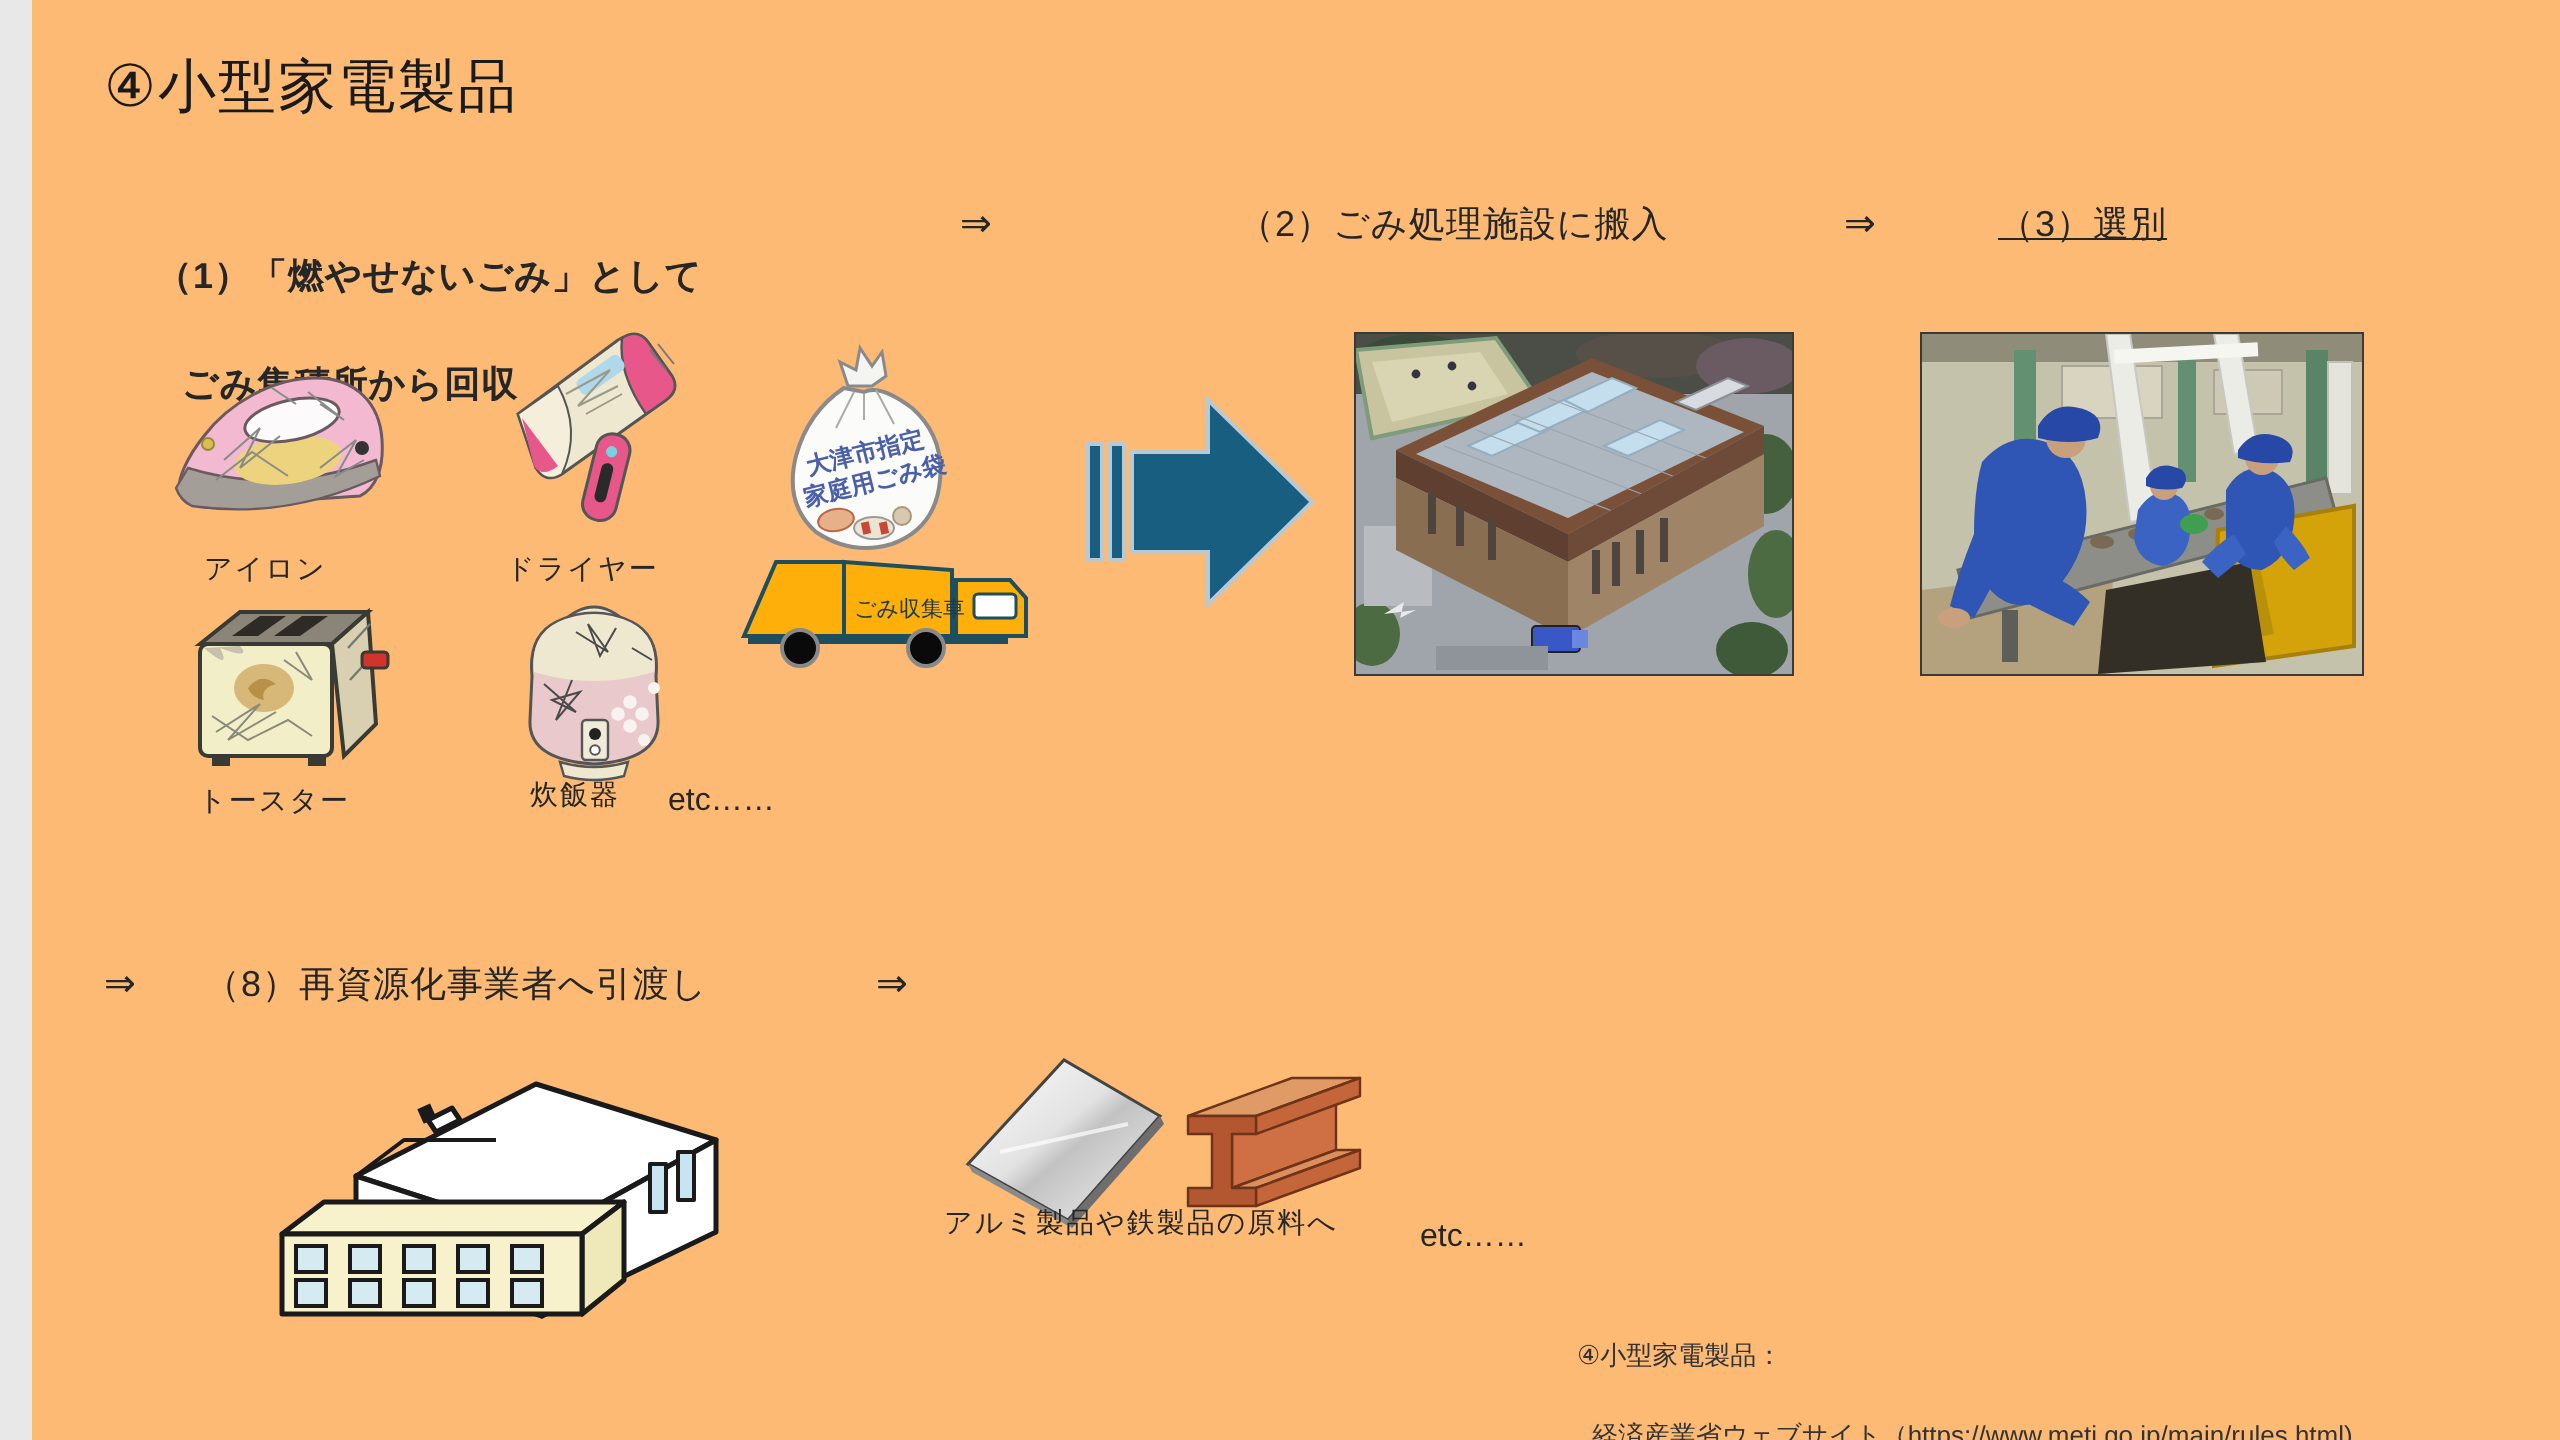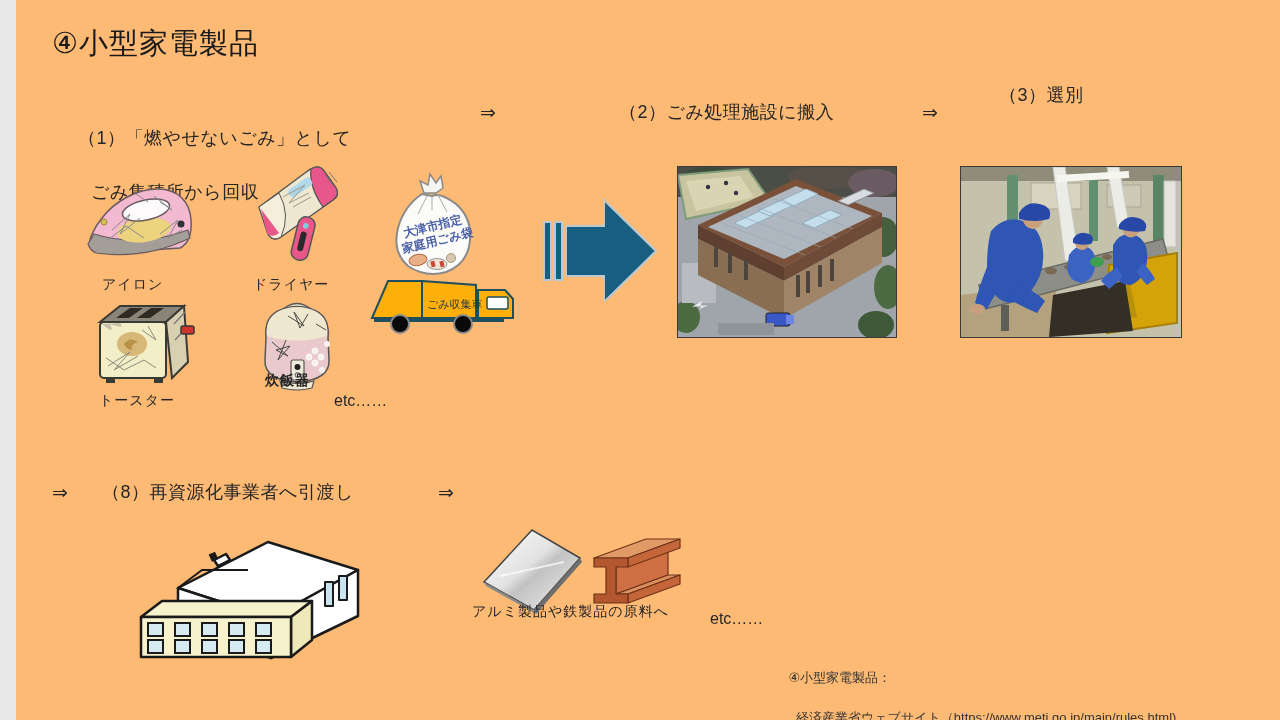--- a/index.html
+++ b/index.html
@@ -23,28 +23,28 @@
   .source .indent{padding-left:22px;display:block;}
   svg{overflow:visible;}
 </style>
 </head>
 <body>
 
 <div class="slide">
 
   <div class="abs slide-title">④小型家電製品</div>
 
-  <div class="abs step" style="left:40px;top:98px;">
+  <div class="abs step" style="left:40px;top:98px;font-weight:bold;">
     <span>（1）「燃やせないごみ」として</span>
     <span class="indent">ごみ集積所から回収</span>
   </div>
   <div class="abs step flow-arrow" style="left:464px;top:99px;">⇒</div>
   <div class="abs step" style="left:603px;top:99px;">（2）ごみ処理施設に搬入</div>
   <div class="abs step flow-arrow" style="left:906px;top:99px;">⇒</div>
-  <div class="abs step" style="left:983px;top:82px;">（3）選別</div>
+  <div class="abs step" style="left:983px;top:99px;text-decoration:underline;">（3）選別</div>
 
   <div class="abs" style="left:68px;top:168px;">
     <svg width="115" height="102" viewBox="0 0 115 102">
       <path d="M6,78 C4,72 10,60 18,50 C30,34 52,21 74,21 C94,21 106,34 107,52 C108,66 104,76 96,80 L20,85 C10,85 7,83 6,78 Z" fill="#F2B9D0" stroke="#6A5A60" stroke-width="1.5"></path>
       <path d="M4,76 L10,66 Q55,80 104,62 L106,70 Q60,92 12,85 Q6,82 4,76 Z" fill="#A39E98" stroke="#6A5A60" stroke-width="1.2"></path>
       <ellipse cx="60" cy="62" rx="27" ry="12" fill="#EDD37E" transform="rotate(-8 60 62)"></ellipse>
       <ellipse cx="62" cy="42" rx="24" ry="10" fill="#FDFAFB" stroke="#6A5A60" stroke-width="1.5" transform="rotate(-12 62 42)"></ellipse>
       <circle cx="97" cy="56" r="3.5" fill="#333"></circle>
       <circle cx="20" cy="54" r="3" fill="#D8C050" stroke="#9A8A3A" stroke-width="1"></circle>
       <g stroke="#8A8A8A" stroke-width="1" fill="none">
@@ -123,21 +123,21 @@
       <rect x="39" y="62" width="13" height="20" rx="2" fill="#F0EAD8" stroke="#555" stroke-width="1.2"></rect>
       <circle cx="45.5" cy="69" r="3" fill="#222"></circle>
       <circle cx="45.5" cy="77" r="2.4" fill="#fff" stroke="#555" stroke-width="1"></circle>
       <g stroke="#4A4A4A" stroke-width="1" fill="none">
         <polyline points="20,44 36,58 24,52 38,48 26,62 34,42"></polyline>
         <polyline points="36,18 52,28 42,14 48,30 56,16"></polyline>
         <polyline points="64,26 74,32"></polyline>
       </g>
     </svg>
   </div>
-  <div class="abs cap-label" style="left:249px;top:372px;font-weight:bold;">炊飯器</div>
+  <div class="abs cap-label" style="left:249px;top:389px;">炊飯器</div>
   <div class="abs etc-label" style="left:318px;top:392px;">etc……</div>
 
   <div class="abs" style="left:368px;top:172px;">
     <svg width="100" height="112" viewBox="0 0 100 112">
       <path d="M38,22 Q20,34 14,56 Q8,80 24,94 Q42,106 62,100 Q84,92 86,68 Q88,46 72,32 Q56,20 48,24 Z" fill="#FBFBF9" stroke="#8A8A8A" stroke-width="2"></path>
       <path d="M40,21 L36,9 L44,13 L46,2 L52,11 L57,4 L59,16 L52,21 Z" fill="#F4F4F0" stroke="#8A8A8A" stroke-width="1.5"></path>
       <g stroke="#AAAAAA" stroke-width="1" fill="none">
         <line x1="43" y1="24" x2="34" y2="42"></line>
         <line x1="54" y1="23" x2="63" y2="40"></line>
         <line x1="48" y1="25" x2="48" y2="38"></line>

